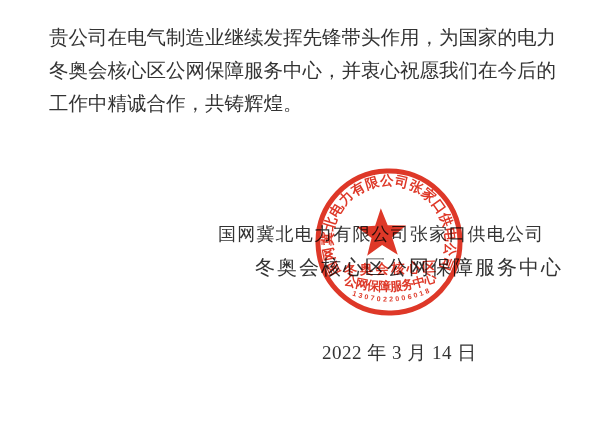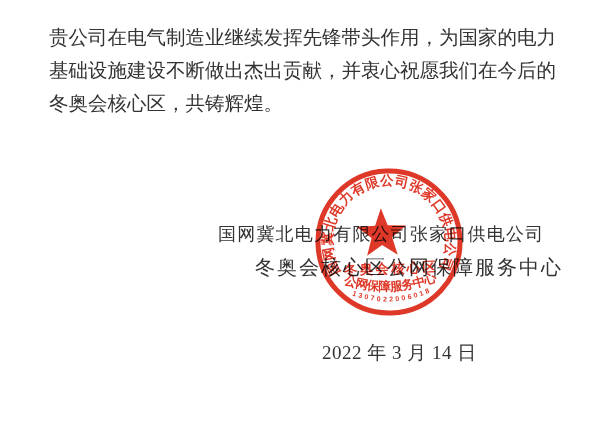--- a/index.html
+++ b/index.html
@@ -64,22 +64,22 @@
     font-weight: bold;
   }
 </style>
 </head>
 <body>
 
 <div class="page">
 
   <div class="body-paragraph">
     <div>贵公司在电气制造业继续发挥先锋带头作用，为国家的电力</div>
-    <div>基础设施建设不断做出杰出贡献，并衷心祝愿我们在今后的</div>
-    <div>冬奥会核心区，共铸辉煌。</div>
+    <div>冬奥会核心区公网保障服务中心，并衷心祝愿我们在今后的</div>
+    <div>工作中精诚合作，共铸辉煌。</div>
   </div>
 
   <div class="sig-line-1">国网冀北电力有限公司张家口供电公司</div>
   <div class="sig-line-2">冬奥会核心区公网保障服务中心</div>
   <div class="date-line">2022 年 3 月 14 日</div>
 
   <svg class="seal" viewBox="0 0 160 160" aria-hidden="true">
     <g transform="rotate(-2 80 80)" fill="#dc2b1a" stroke="none">
 
       <circle cx="80" cy="80" r="71" fill="none" stroke="#dc2b1a" stroke-width="5"></circle>

